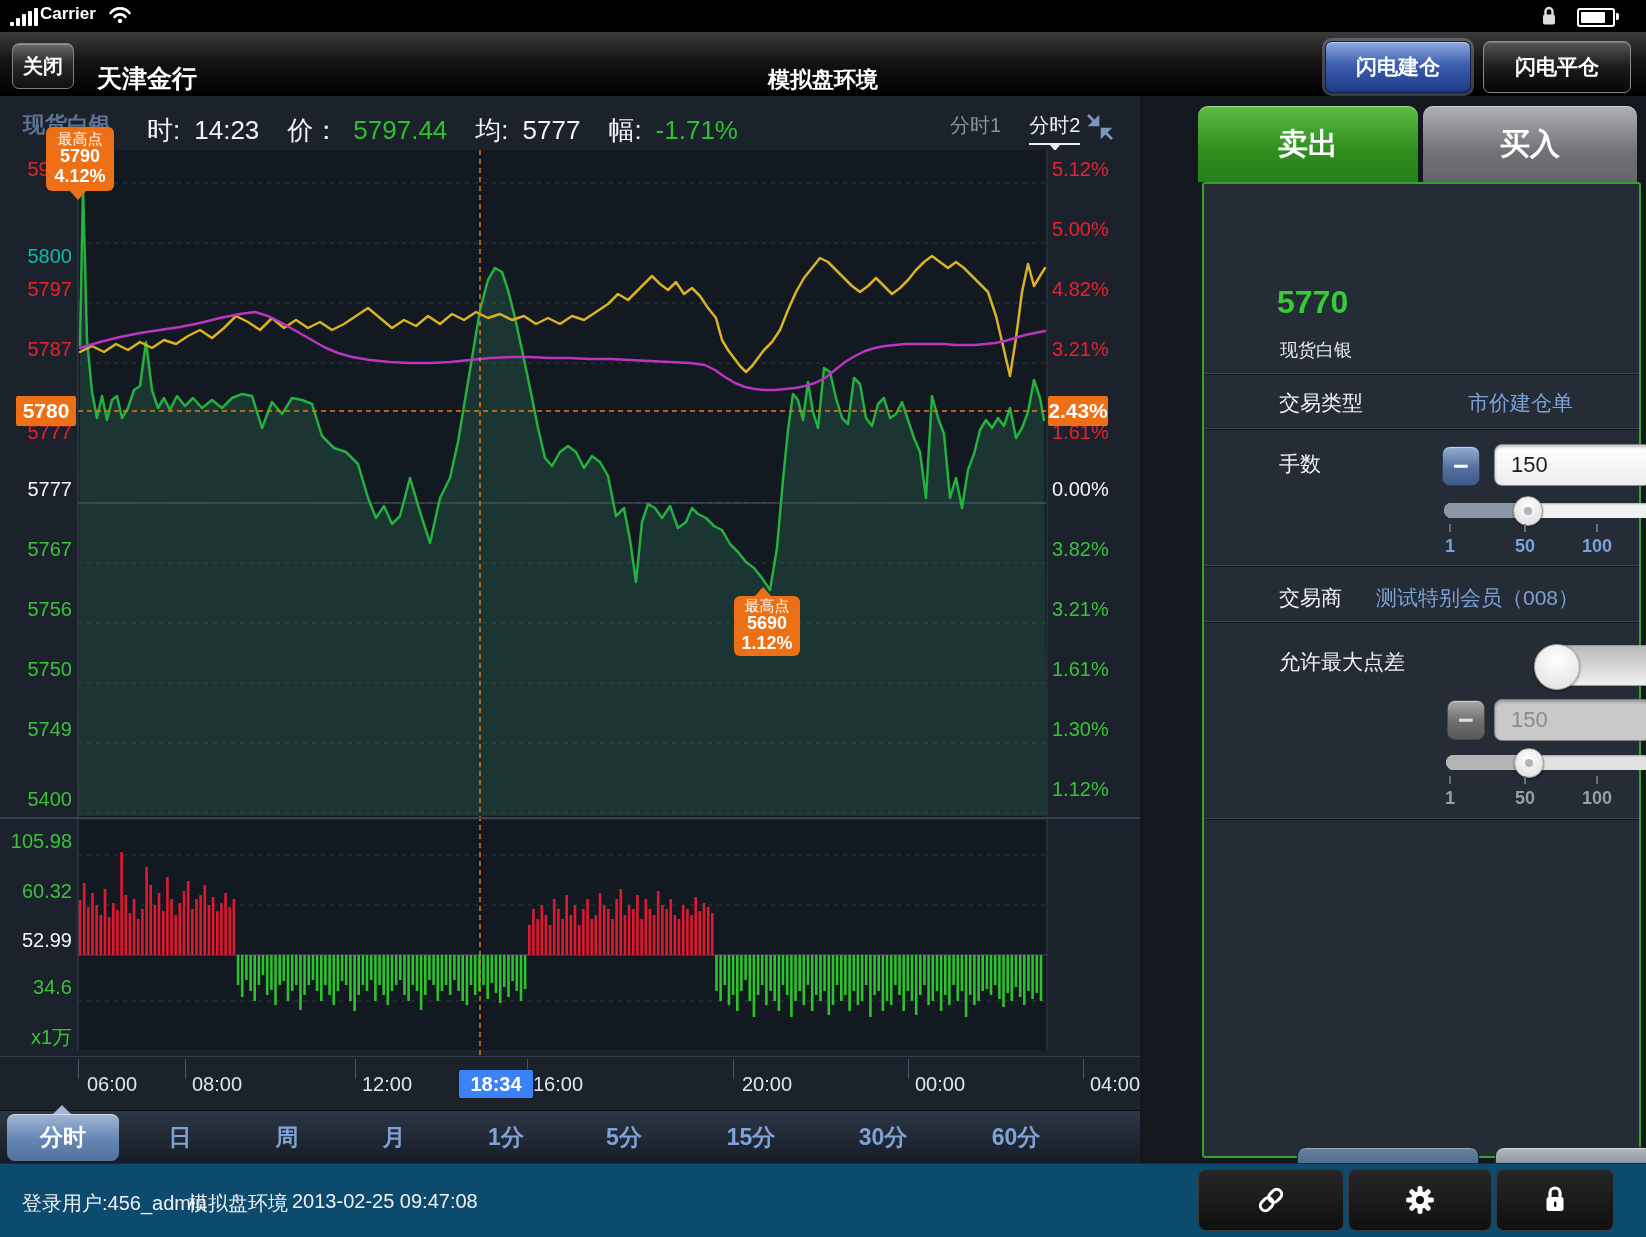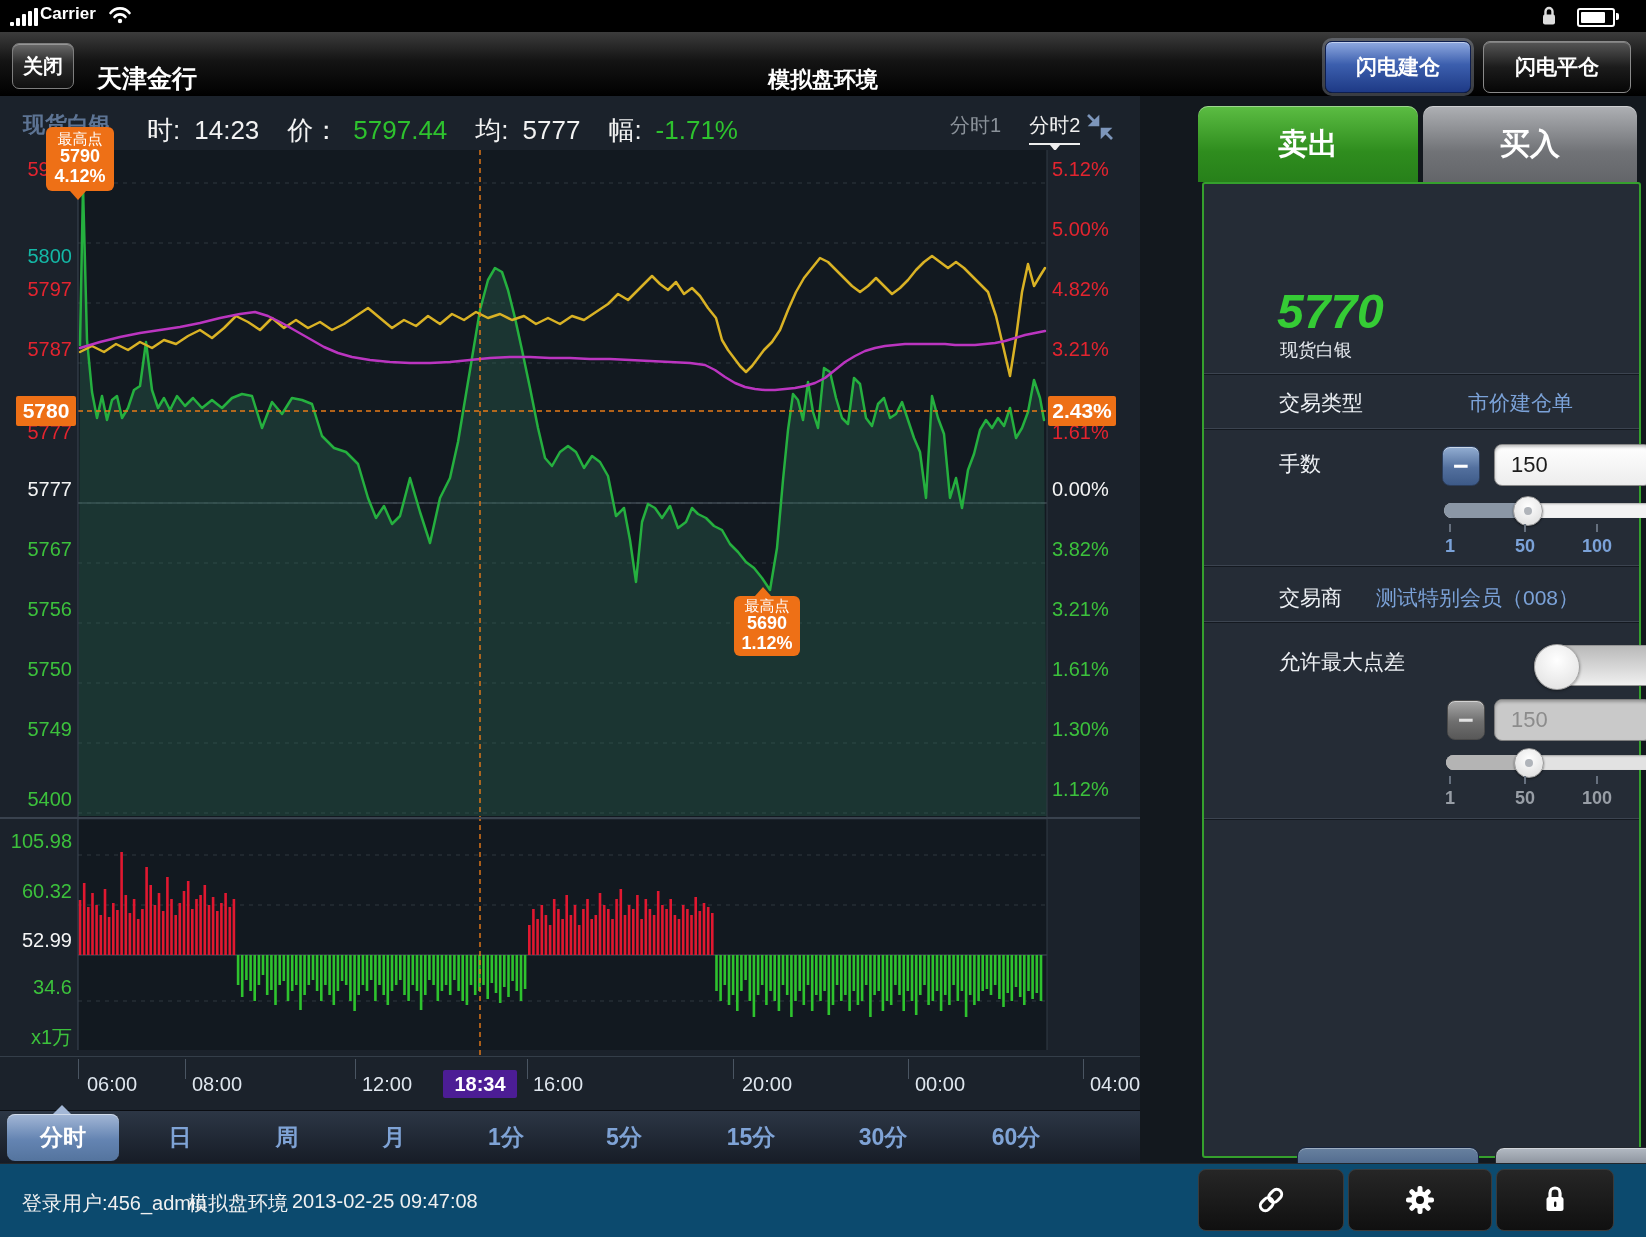--- a/index.html
+++ b/index.html
@@ -47,43 +47,43 @@
            display:flex;flex-direction:column;justify-content:center;line-height:1.1;}
   .callout .t1{font-size:15px;}
   .callout .t2,.callout .t3{font-size:18px;font-weight:bold;}
   .callout .ptr{position:absolute;width:0;height:0;border-left:8px solid transparent;border-right:8px solid transparent;}
   .ptr-down{bottom:-9px;border-top:9px solid #ee7016;}
   .ptr-up{top:-9px;border-bottom:9px solid #ee7016;}
   
   #time-axis{left:0;top:960px;width:1140px;height:54px;background:#1b222b;border-top:1px solid #343e49;}
   .time-tick{position:absolute;top:2px;width:1px;height:20px;background:#4a5562;}
   .time-lbl{position:absolute;top:16px;font-size:20px;color:#dfe6ee;}
-  #time-badge{position:absolute;background:#4c1d95;color:#fff;font-weight:bold;font-size:20px;
-      text-align:center;border-radius:2px;z-index:2;}
+  #time-badge{position:absolute;background:#3b82f6;color:#fff;font-weight:bold;font-size:20px;
+      text-align:center;border-radius:2px;z-index:2;margin-left:16px;}
   
   #period-bar{left:0;top:1014px;width:1140px;height:53px;background:linear-gradient(#2c3645,#161c26);border-top:1px solid #0a0d12;}
   .period-tab{position:absolute;top:0;height:53px;display:flex;align-items:center;justify-content:center;
       font-size:23px;font-weight:bold;color:#7fa3d6;cursor:pointer;transform:translateX(-50%);padding:0 12px;}
   #period-active{position:absolute;left:7px;top:3px;width:112px;height:47px;border-radius:8px;
       background:linear-gradient(#a3b7d6,#6484b2 55%,#54749e);box-shadow:inset 0 1px 0 rgba(255,255,255,.5);
       display:flex;align-items:center;justify-content:center;font-size:23px;font-weight:bold;color:#fff;cursor:pointer;}
   #period-arrow{position:absolute;left:46px;top:-9px;width:0;height:0;
       border-left:9px solid transparent;border-right:9px solid transparent;border-bottom:9px solid #a3b7d6;}
   
   #side-panel{left:1140px;top:96px;width:506px;height:1067px;background:#13181e;}
   .trade-tab{position:absolute;top:10px;height:76px;border-radius:10px 10px 0 0;display:flex;align-items:center;justify-content:center;
       font-size:30px;font-weight:bold;color:#fff;cursor:pointer;}
   #tab-sell{left:58px;width:220px;background:linear-gradient(#5cbd43,#2f8d1e 60%,#27801a);box-shadow:inset 0 1px 0 rgba(255,255,255,.4);}
   #tab-buy{left:283px;width:214px;background:linear-gradient(#aeb0b4,#717377 60%,#636569);box-shadow:inset 0 1px 0 rgba(255,255,255,.4);}
   #form-box{position:absolute;left:62px;top:86px;width:439px;height:976px;background:#252c36;
       border:2px solid #35a02d;border-radius:3px;box-sizing:border-box;}
   .divider{position:absolute;left:0;width:100%;height:1px;background:#3c4450;box-shadow:0 1px 0 #141920;}
   .frm-label{position:absolute;font-size:21px;color:#eef1f5;}
   .blue-val{color:#7ba2d8;font-size:21px;}
-  #panel-price{position:absolute;left:73px;top:100px;font-size:48px;font-weight:bold;color:#35cc35;font-style:italic;}
+  #panel-price{position:absolute;left:73px;top:100px;font-size:32px;font-weight:bold;color:#35cc35;}
   #panel-symbol{position:absolute;left:76px;top:154px;font-size:18px;color:#e6eaef;}
   .step-btn{position:absolute;width:36px;height:38px;border-radius:8px;display:flex;align-items:center;justify-content:center;
       font-size:27px;font-weight:bold;color:#fff;cursor:pointer;
       background:linear-gradient(#93aed2,#53709e 55%,#3d5a88);border:1px solid #2c3e5c;box-shadow:inset 0 1px 0 rgba(255,255,255,.5);}
   .step-btn.disabled{background:linear-gradient(#a8a8a8,#6e6e6e 55%,#585858);border-color:#4a4a4a;color:#e2e2e2;cursor:default;}
   .qty-input{position:absolute;width:140px;height:40px;border-radius:8px;border:1px solid #8a8a8a;
       background:linear-gradient(#ffffff,#ededed);font-size:22px;color:#1c1c1c;padding:0 0 0 16px;
       font-family:"Liberation Sans",sans-serif;box-shadow:inset 0 2px 3px rgba(0,0,0,.25);}
   .qty-input.disabled{background:#c9c9c9;color:#8c8c8c;border-color:#7e7e7e;}
   .slider{position:absolute;height:15px;border-radius:8px;background:#f3f3f3;box-shadow:inset 0 1px 2px rgba(0,0,0,.3);}
@@ -454,21 +454,21 @@
         <div class="axis-lbl" style="color: rgb(60, 193, 60); top: 682px; left: 1052px;">1.12%</div>
       </div>
     <div id="volume-axis">
         <div class="axis-lbl" style="color: rgb(60, 193, 60); top: 734px; width: 70px; left: 2px; text-align: right;">105.98</div>
         <div class="axis-lbl" style="color: rgb(60, 193, 60); top: 784px; width: 70px; left: 2px; text-align: right;">60.32</div>
         <div class="axis-lbl" style="color: rgb(245, 245, 245); top: 833px; width: 70px; left: 2px; text-align: right;">52.99</div>
         <div class="axis-lbl" style="color: rgb(60, 193, 60); top: 880px; width: 70px; left: 2px; text-align: right;">34.6</div>
         <div class="axis-lbl" style="color: rgb(60, 193, 60); top: 928px; width: 70px; left: 2px; text-align: right;">x1万</div>
       </div>
     <div id="price-badge" class="ax-badge" style="left: 16px; top: 300px; width: 60px; height: 30px; line-height: 30px; font-size: 21px;">5780</div>
-    <div id="pct-badge" class="ax-badge" style="left: 1048px; top: 300px; width: 68px; height: 30px; line-height: 30px; font-size: 21px;">2.43%</div>
+    <div id="pct-badge" class="ax-badge" style="left: 1048px; top: 300px; width: 60px; height: 30px; line-height: 30px; font-size: 21px;">2.43%</div>
     <div id="callouts">
         <div class="callout" style="left: 46px; top: 31px; width: 68px; height: 64px;">
           <span class="t1">最高点</span>
           <span class="t2">5790</span>
           <span class="t3">4.12%</span>
           <span class="ptr ptr-down" style="left: 24px;"></span>
         </div>
         <div class="callout" style="left: 734px; top: 500px; width: 66px; height: 60px;">
           <span class="t1">最高点</span>
           <span class="t2">5690</span>

